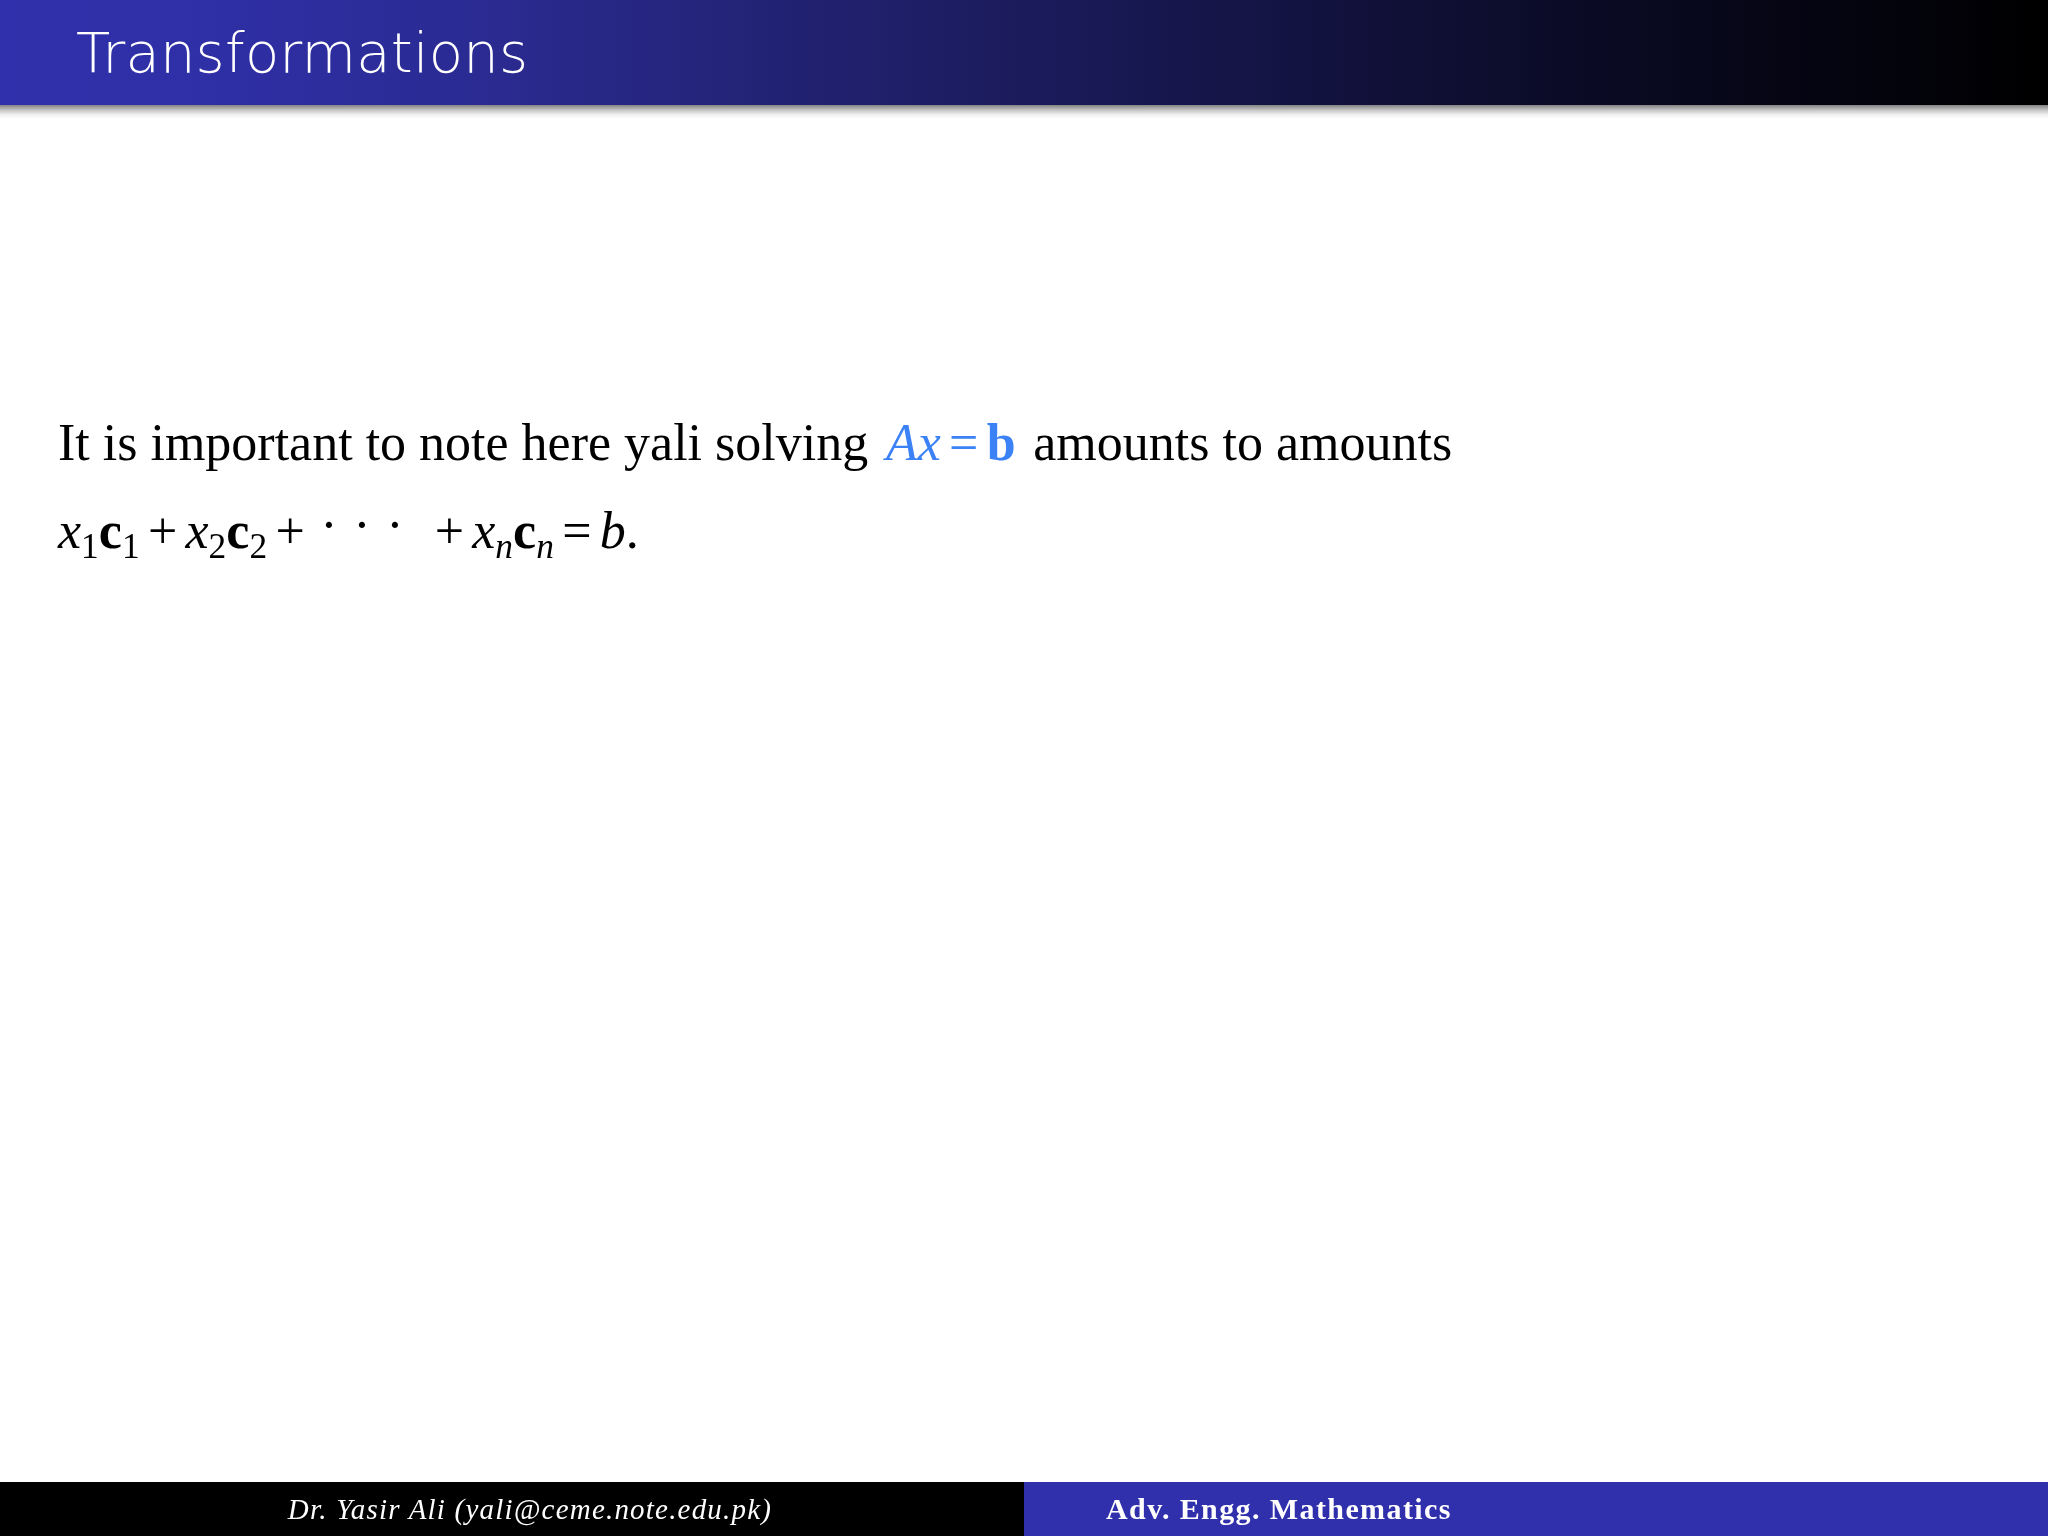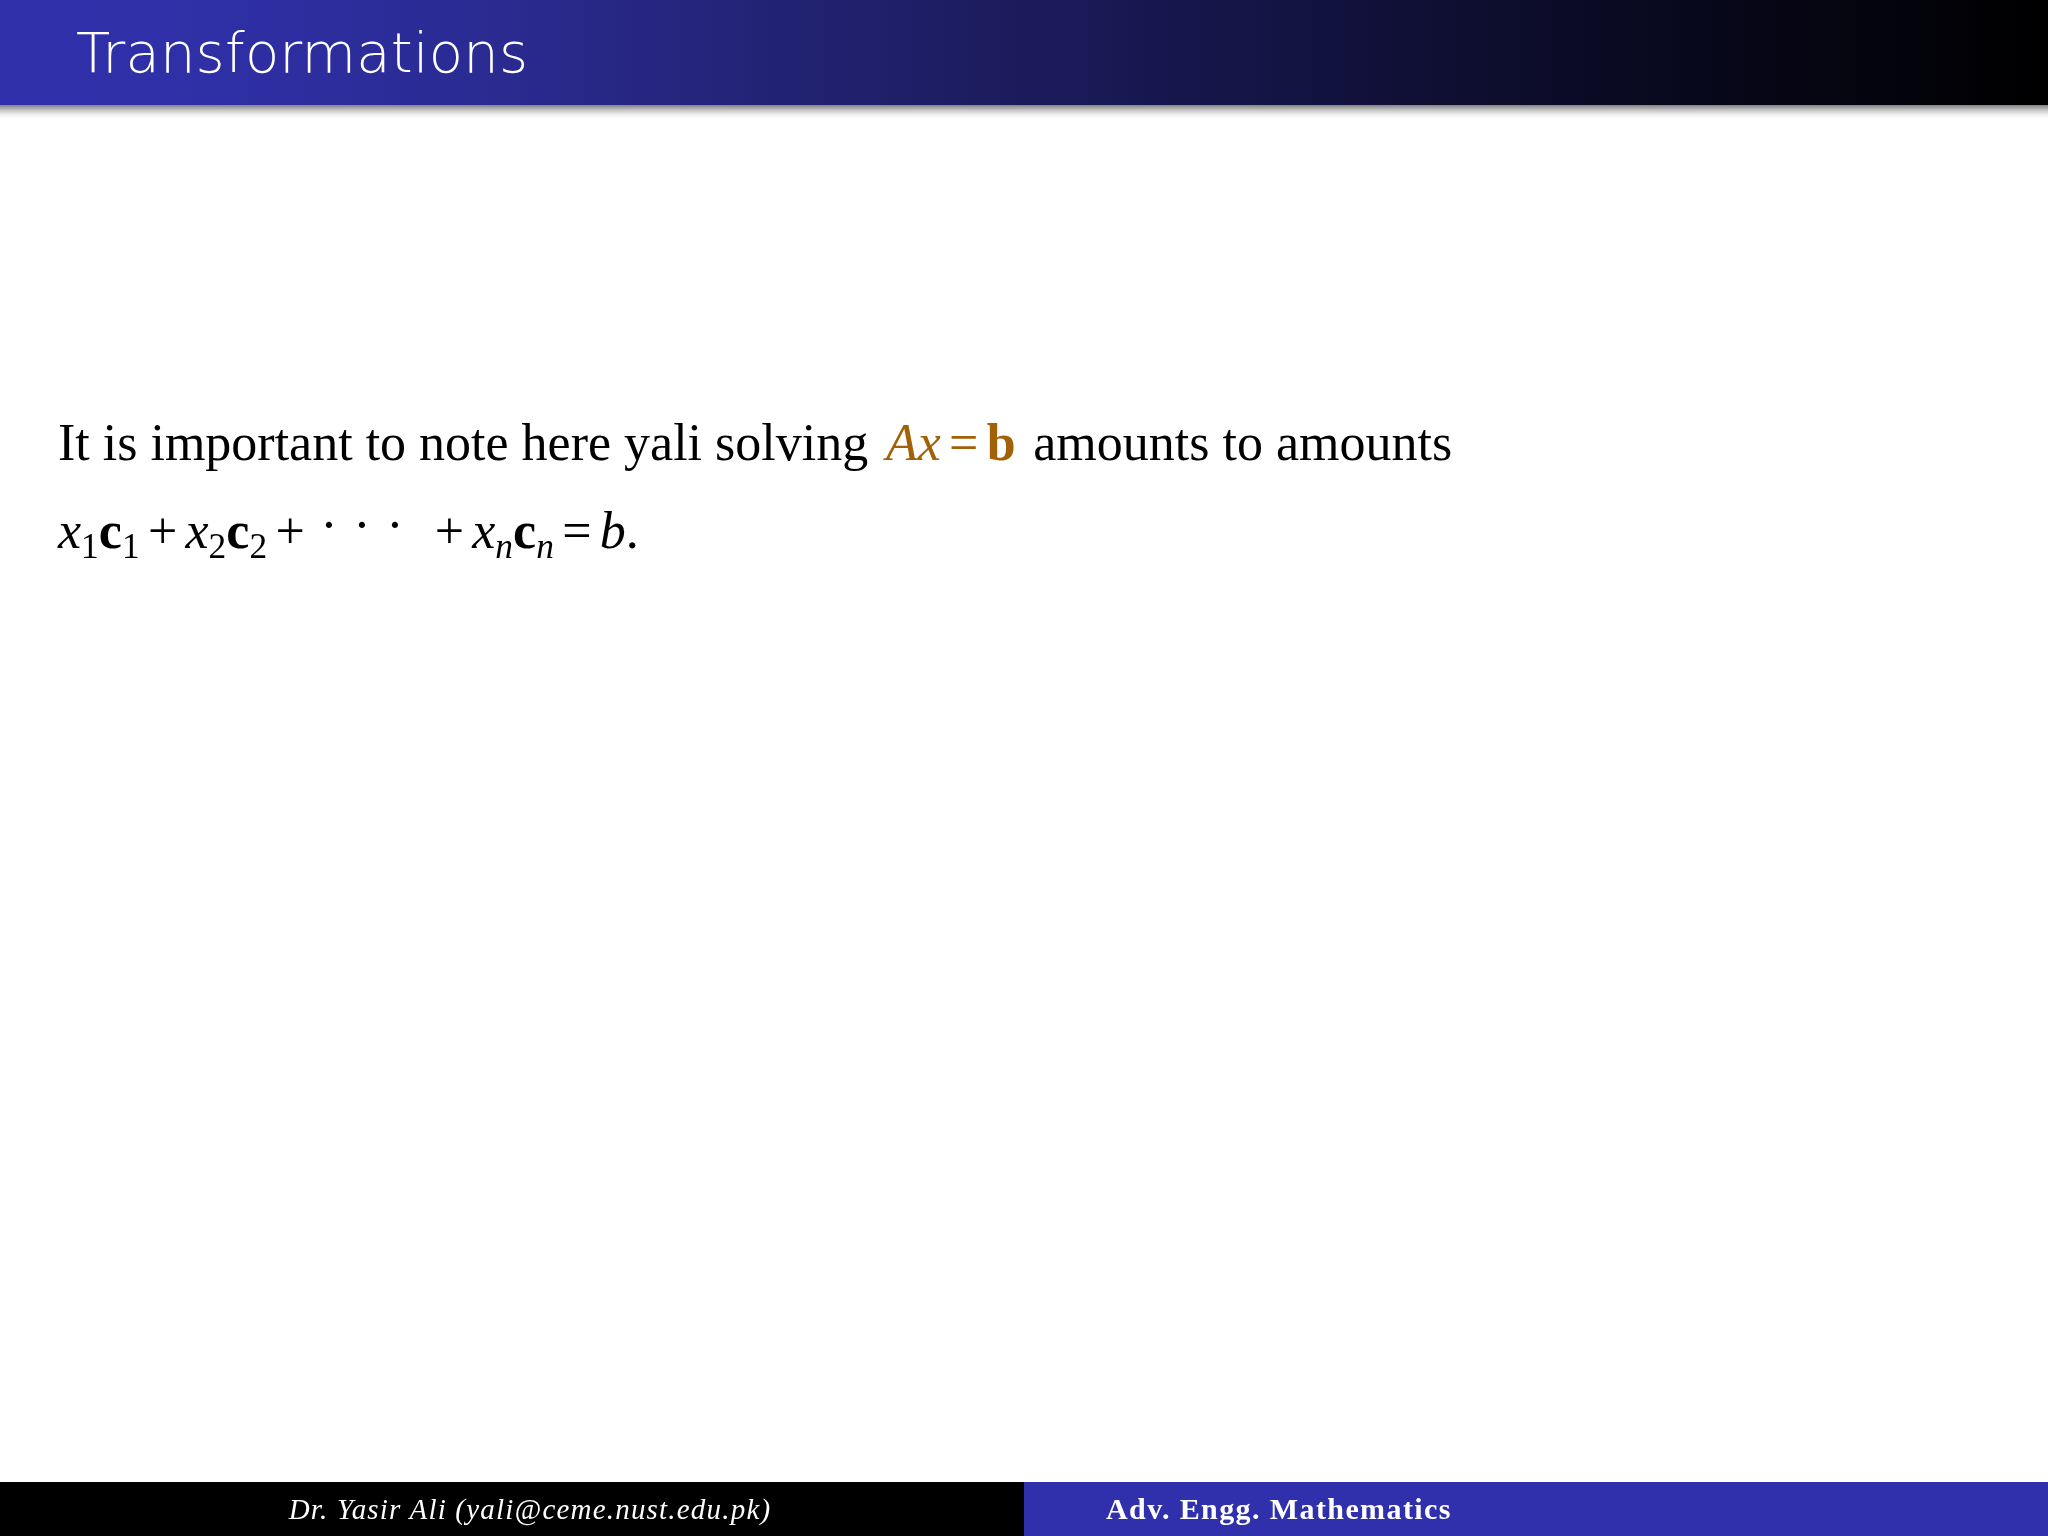--- a/index.html
+++ b/index.html
@@ -84,21 +84,21 @@
   .mb {            
     font-weight: bold;
     font-style: normal;
     font-family: "Liberation Serif", "DejaVu Serif", serif;
   }
   .mop {           
     font-style: normal;
     padding: 0 0.16em;
   }
   .red {
-    color: #a16207;
+    color: #3b82f6;
   }
   sub.sb {
     font-size: 0.68em;
     vertical-align: -0.28em;
     line-height: 0;
     font-style: normal;
   }
   sub.sb.it {
     font-style: italic;
   }
@@ -168,18 +168,18 @@
   </div>
 
   <div class="para line2">
     <span><span class="mi">x</span><sub class="sb">1</sub><span class="mb">c</span><sub class="sb">1</sub></span><span class="mop">+</span><span><span class="mi">x</span><sub class="sb">2</sub><span class="mb">c</span><sub class="sb">2</sub></span><span class="mop">+</span><span class="dots">···</span><span class="mop">+</span><span><span class="mi">x</span><sub class="sb it">n</sub><span class="mb">c</span><sub class="sb it">n</sub></span><span class="mop">=</span><span class="mi">b</span><span>.</span>
   </div>
 
 </div>
 
 <div id="footer">
   <div id="footer-left">
-    <span id="footer-author">Dr.  Yasir Ali (yali@ceme.nust.edu.pk)</span>
+    <span id="footer-author">Dr.  Yasir Ali (yali@ceme.note.edu.pk)</span>
   </div>
   <div id="footer-right">
     <span id="footer-course">Adv. Engg. Mathematics</span>
   </div>
 </div>
 
 </body></html>

